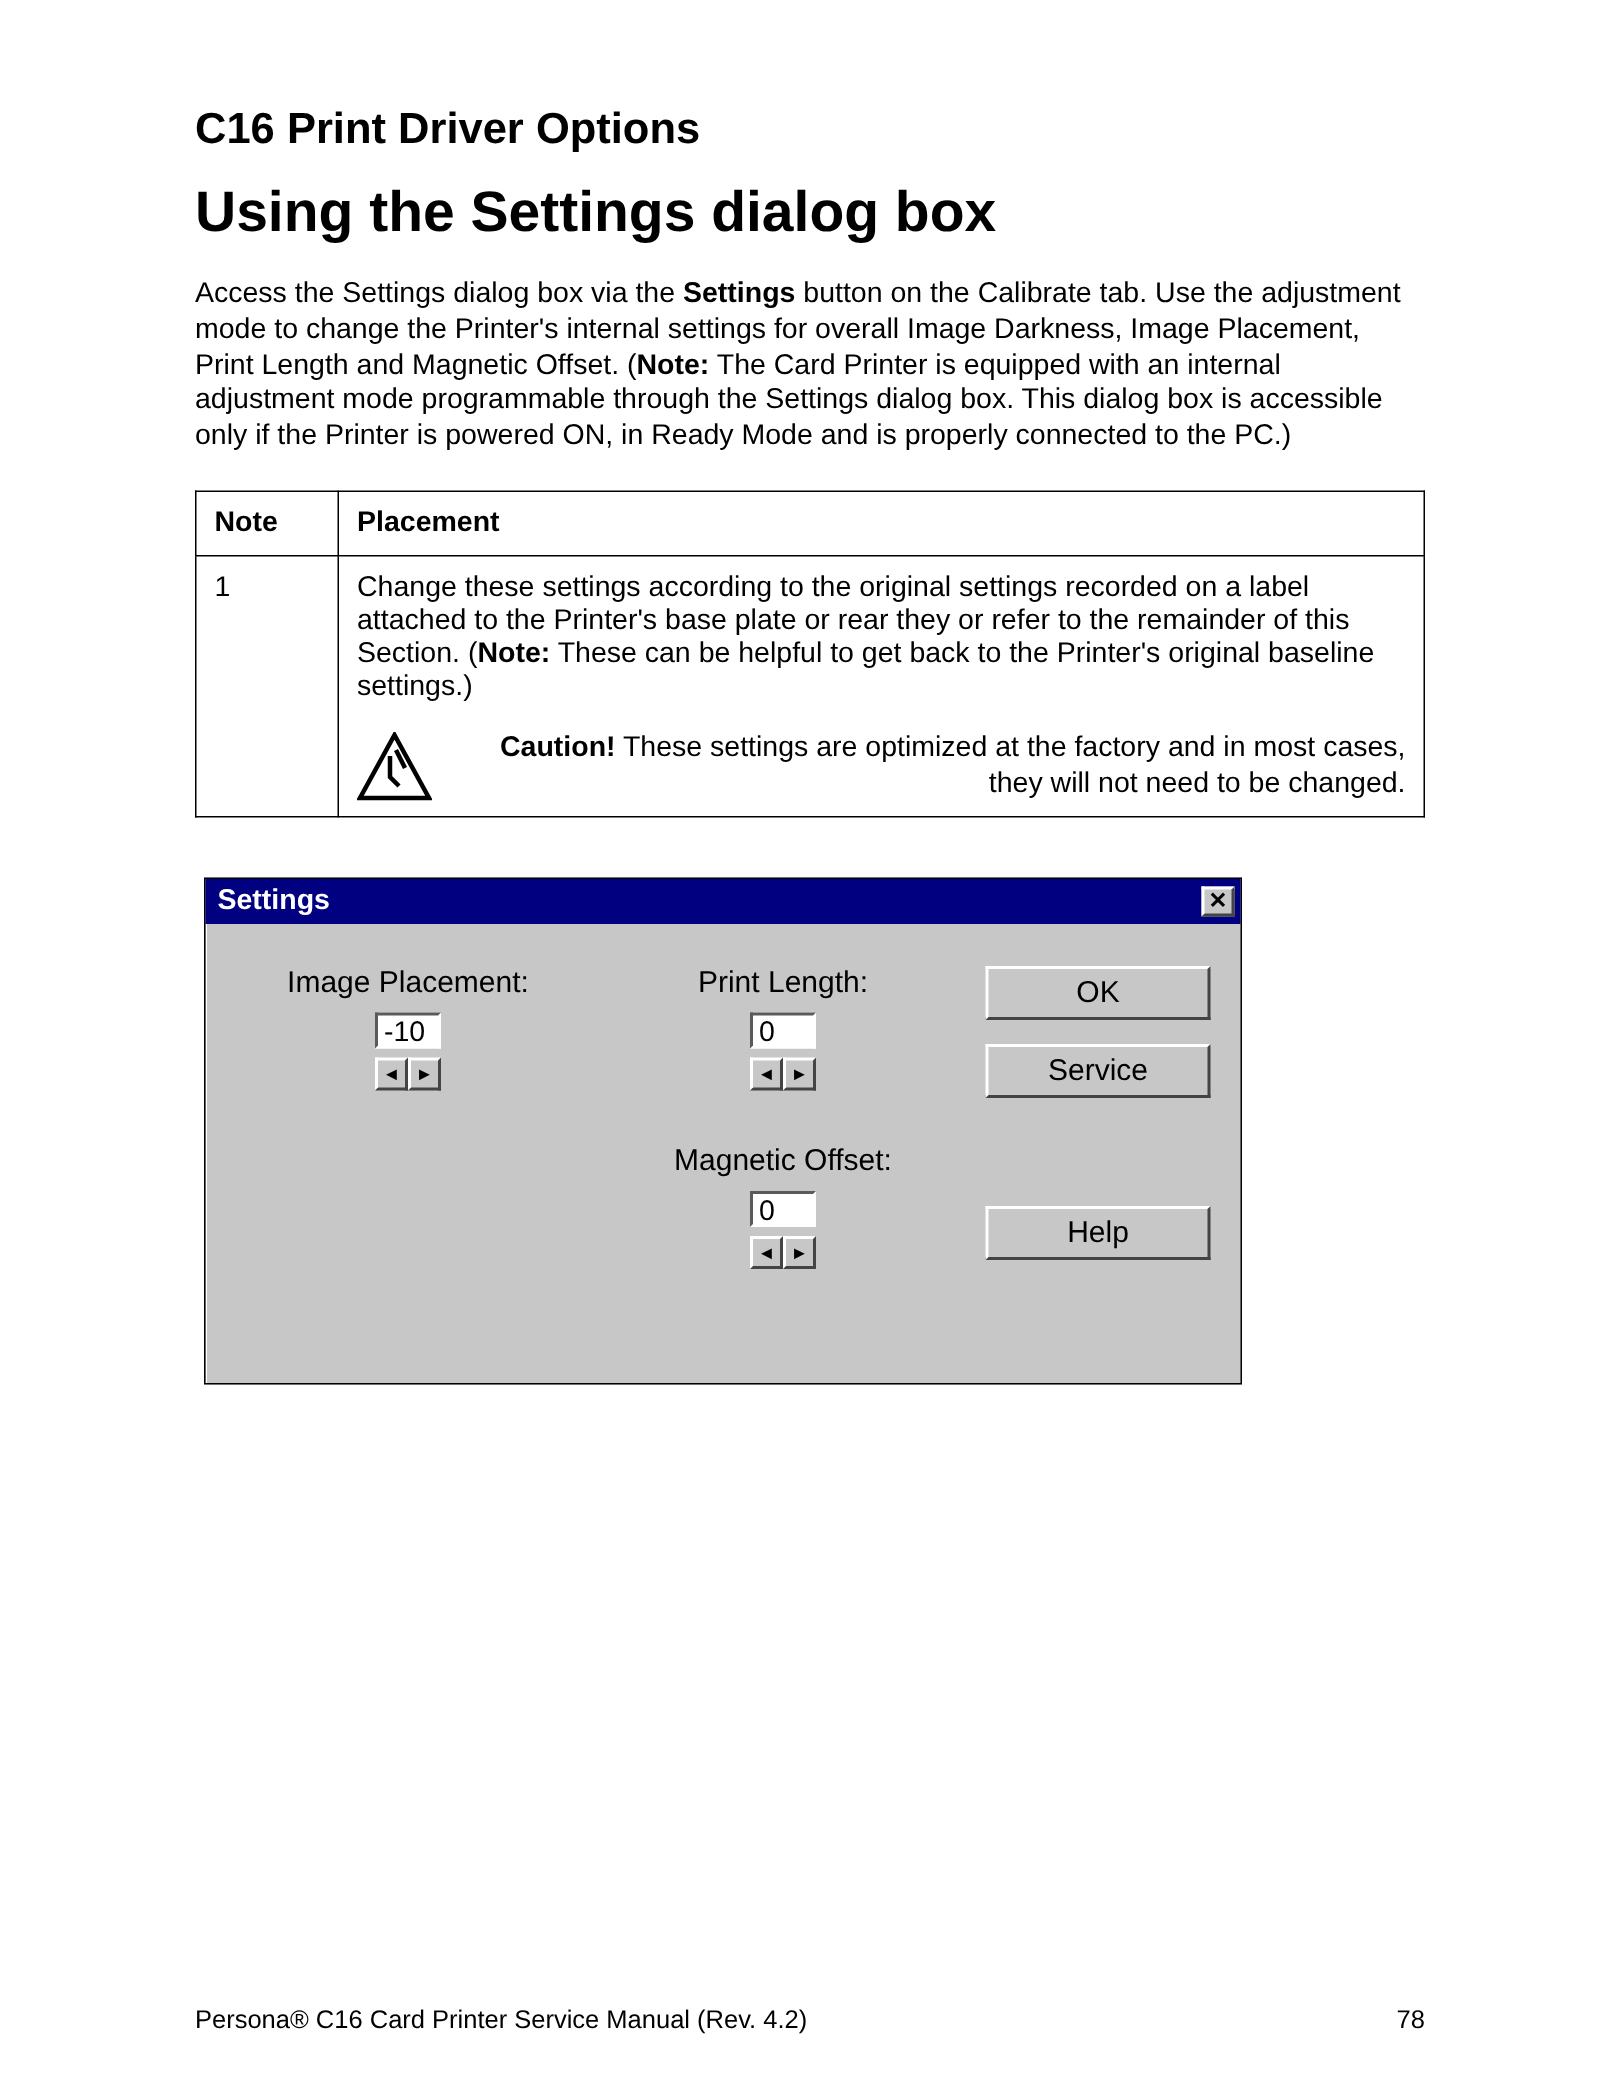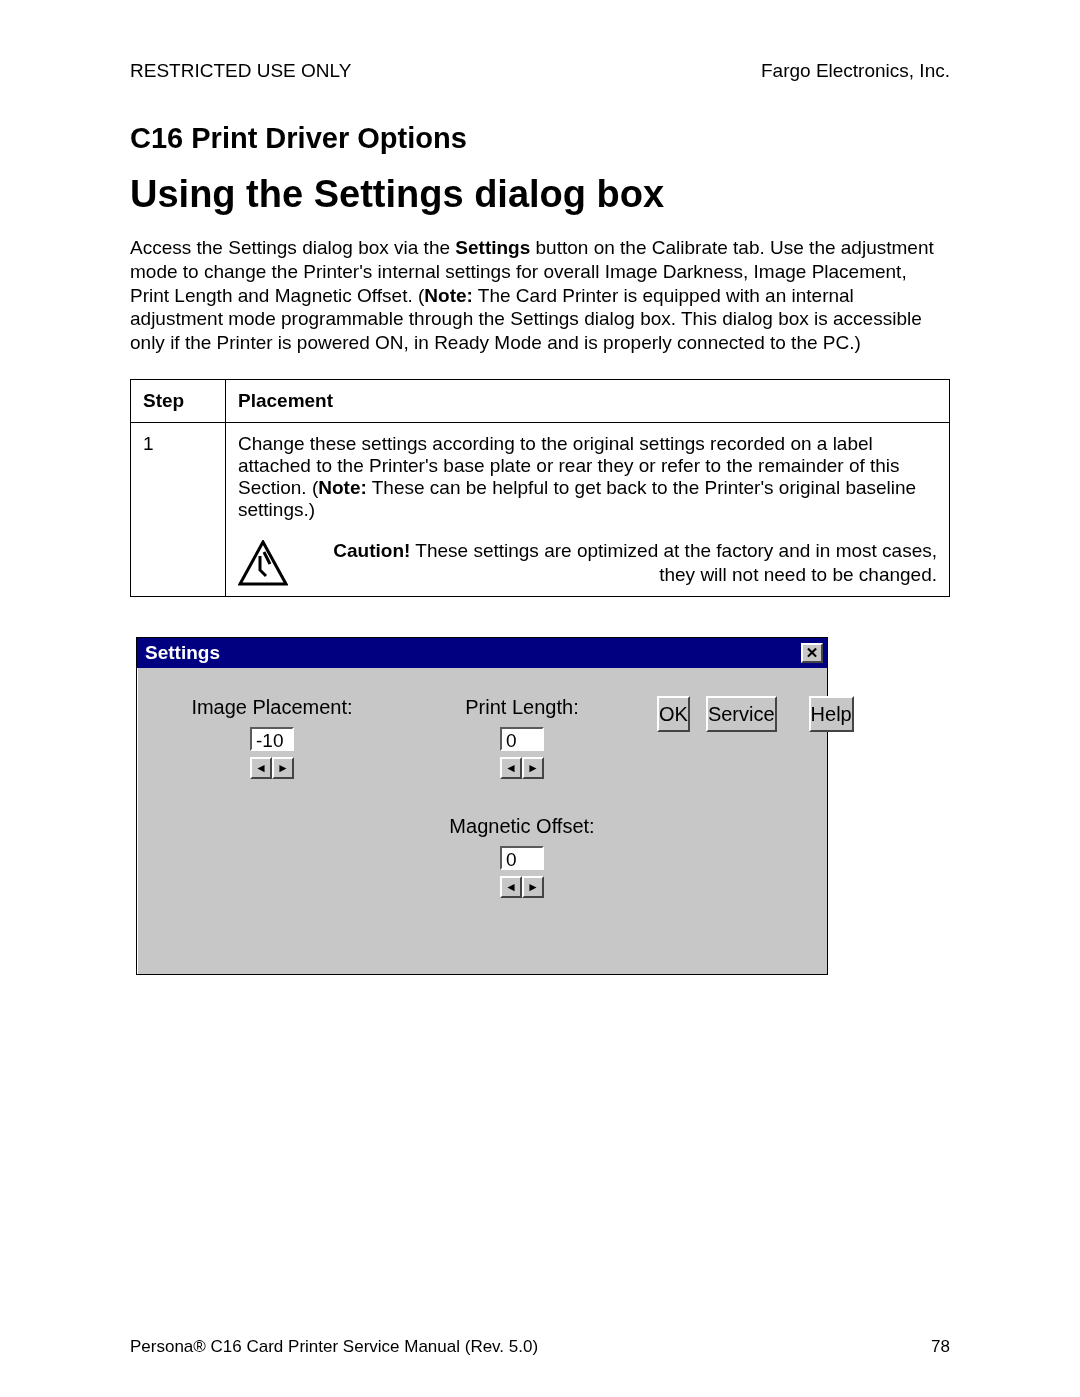--- a/index.html
+++ b/index.html
@@ -150,21 +150,21 @@
     border-right: 2px solid #444;
     border-bottom: 2px solid #444;
     font-size: 12px;
     text-align: center;
     line-height: 18px;
     box-sizing: border-box;
   }
   .btn-col {
     width: 150px;
     display: flex;
-    flex-direction: row;
+    flex-direction: column;
     gap: 16px;
   }
   .win-btn {
     height: 36px;
     background: #c7c7c7;
     border-top: 2px solid #fff;
     border-left: 2px solid #fff;
     border-right: 2px solid #444;
     border-bottom: 2px solid #444;
     font-size: 20px;
@@ -181,36 +181,32 @@
     display: flex;
     justify-content: space-between;
     font-size: 17px;
   }
 </style>
 </head>
 <body>
 
 <div class="page">
 
-  <div class="header-row">
-    <span>RESTRICTED USE ONLY</span>
-    <span>Fargo Electronics, Inc.</span>
-  </div>
 
   <div class="h1">C16 Print Driver Options</div>
   <div class="h2">Using the Settings dialog box</div>
 
   <div class="body-text">
     <span>Access the Settings dialog box via the </span><b>Settings</b><span> button on the Calibrate tab. Use the adjustment mode to change the Printer's internal settings for overall Image Darkness, Image Placement, Print Length and Magnetic Offset. (</span><b>Note:</b><span>  The Card Printer is equipped with an internal adjustment mode programmable through the Settings dialog box. This dialog box is accessible only if the Printer is powered ON, in Ready Mode and is properly connected to the PC.)</span>
   </div>
 
   <table class="proc">
     <tbody>
         <tr>
-      <th class="step-col">Step</th>
+      <th class="step-col">Note</th>
       <th>Placement</th>
     </tr>
     <tr>
       <td class="step-col">1</td>
       <td>
         <div>
           <span>Change these settings according to the original settings recorded on a label attached to the Printer's base plate or rear they or refer to the remainder of this Section. (</span><b>Note:</b><span>  These can be helpful to get back to the Printer's original baseline settings.)</span>
         </div>
         <div class="caution-row">
           <svg class="caution-icon" viewBox="0 0 50 46">
@@ -273,17 +269,17 @@
       <div class="btn-col">
         <div class="win-btn">OK</div>
         <div class="win-btn">Service</div>
         <div class="btn-spacer"></div>
         <div class="win-btn">Help</div>
       </div>
     </div>
   </div>
 
   <div class="footer-row">
-    <span>Persona® C16 Card Printer Service Manual (Rev. 5.0)</span>
+    <span>Persona® C16 Card Printer Service Manual (Rev. 4.2)</span>
     <span>78</span>
   </div>
 
 </div>
 
 </body></html>

